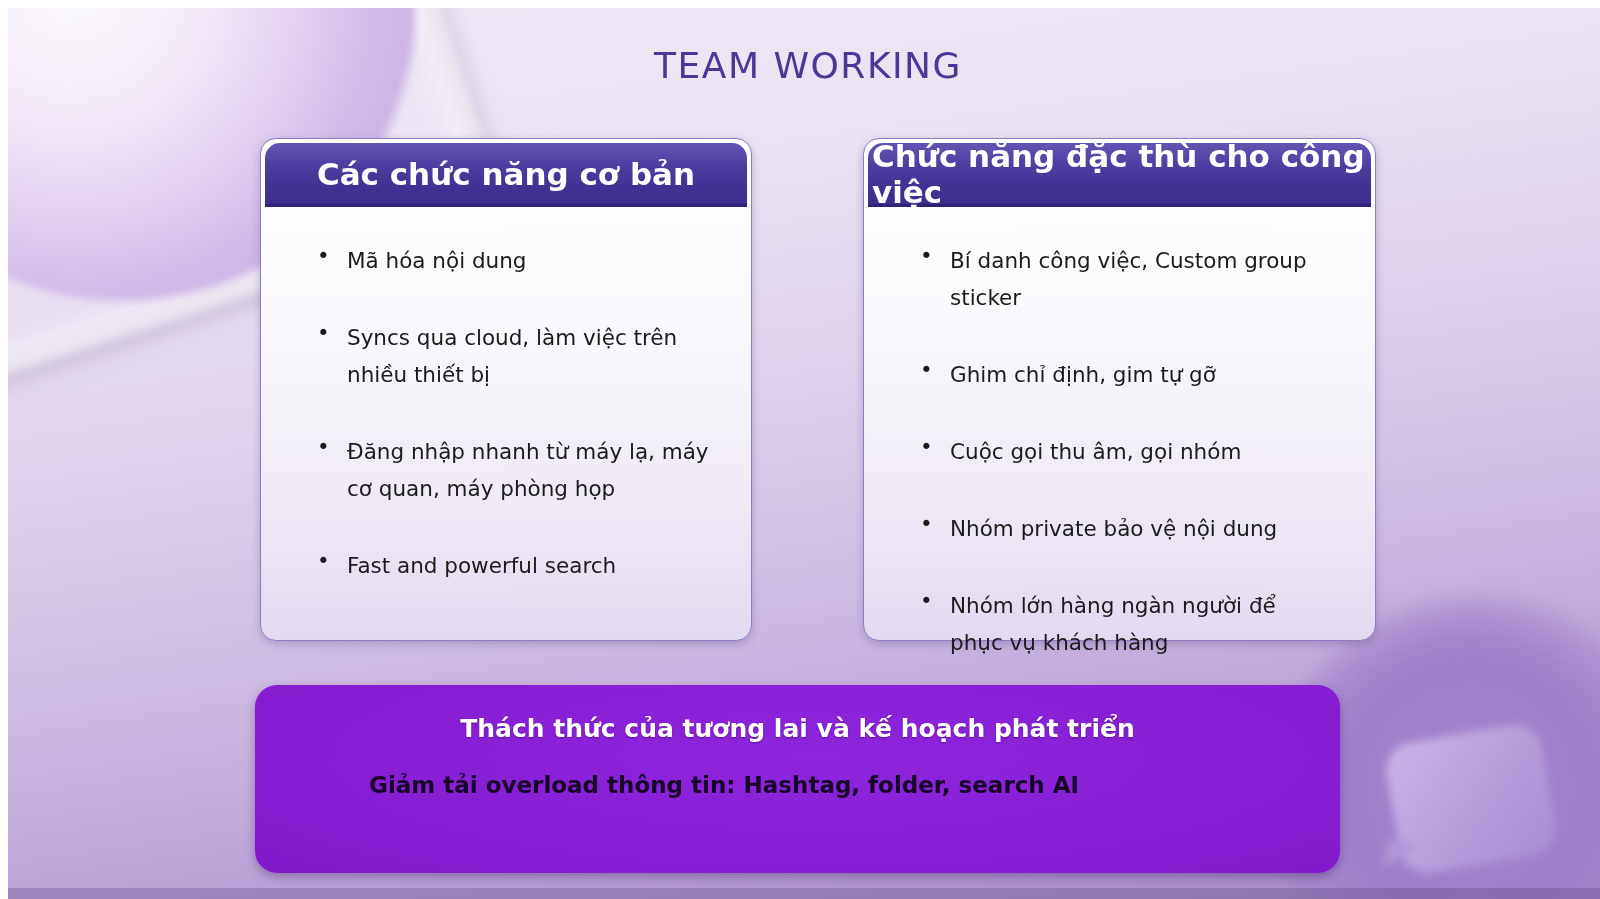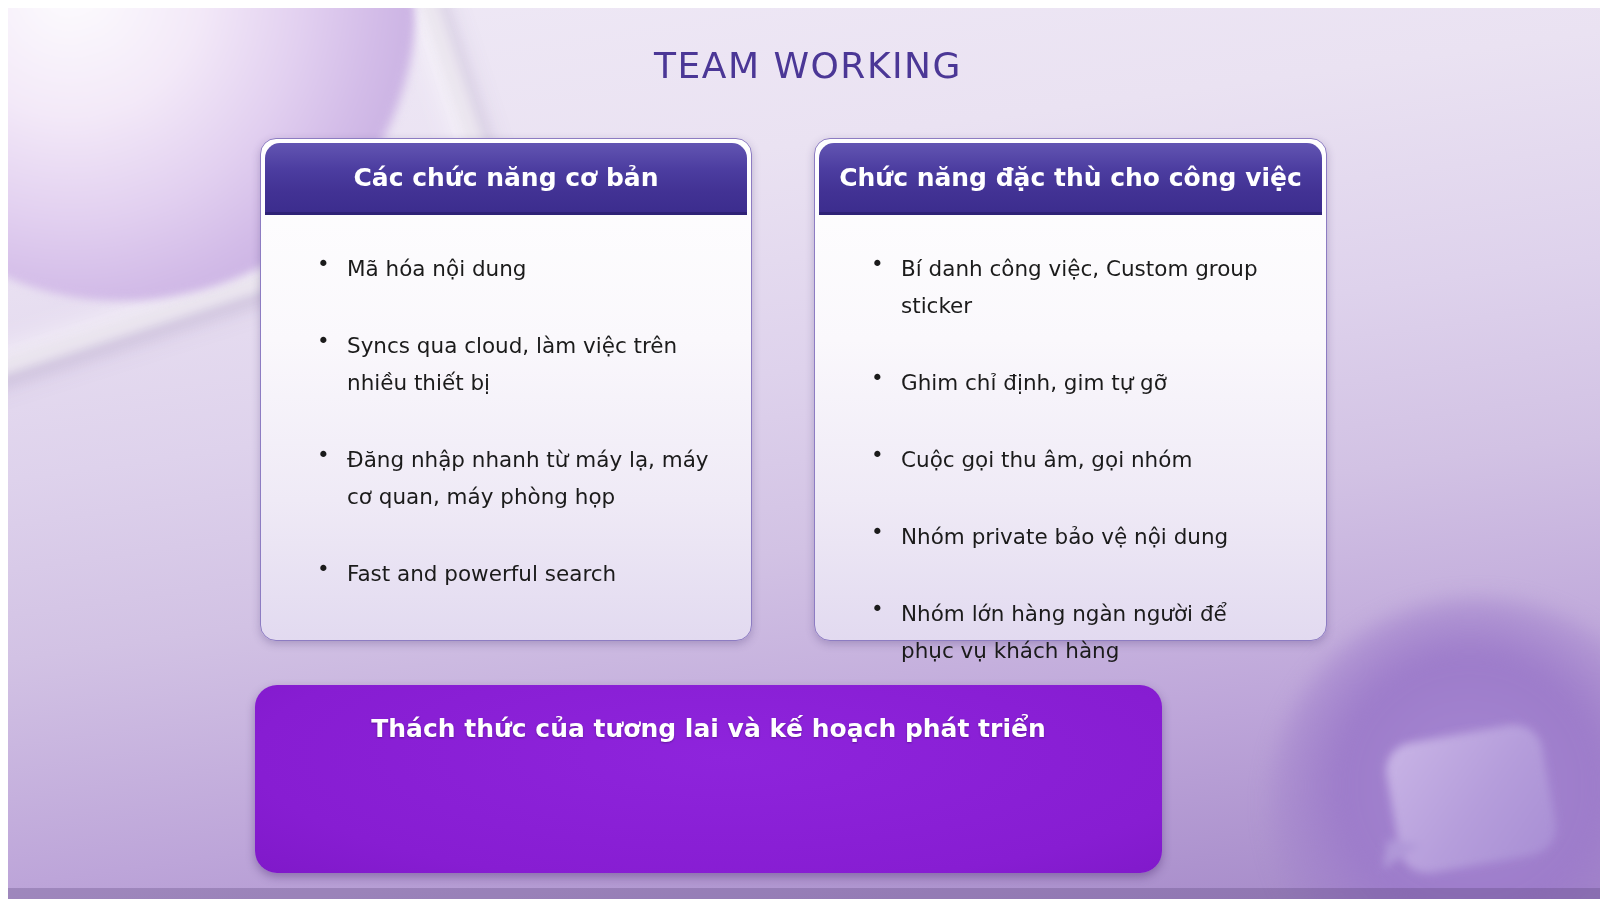--- a/index.html
+++ b/index.html
@@ -67,29 +67,29 @@
 
   
   .card {
     position:absolute; top:130px; height:503px;
     border-radius:16px;
     border:1px solid #8d7cc2;
     background: linear-gradient(180deg,#ffffff 0%,#faf8fc 40%,#efeaf6 72%,#e2daf0 100%);
     box-shadow: 0 3px 8px rgba(70,50,110,0.28);
   }
   .card-left  { left:252px; width:492px; }
-  .card-right { left:806px; width:513px; }
+  .card-right { left:855px; width:513px; }
 
   .card-header {
-    height:72px;
+    height:64px;
     border-radius:15px 15px 0 0;
     background: linear-gradient(180deg,#6255b2 0%,#4c3da0 38%,#423294 70%,#3c2d8e 100%);
     border-bottom:3px solid #2f2377;
     display:flex; align-items:center; justify-content:center;
-    color:#ffffff; font-weight:bold; font-size:25px;
+    color:#ffffff; font-weight:bold; font-size:31px;
   }
 
   .card-body ul {
     list-style:none;
     padding:27px 28px 0 46px;
   }
   .card-body li {
     position:relative;
     padding-left:32px;
     font-size:21.5px; line-height:37px;
@@ -97,21 +97,21 @@
     margin-bottom:32px;
   }
   .card-body li::before {
     content:"\2022";
     position:absolute; left:2px; top:-1px;
     color:#1b1b1b;
   }
 
   
   .banner {
-    position:absolute; left:247px; top:677px; width:907px; height:188px;
+    position:absolute; left:247px; top:677px; width:1085px; height:188px;
     border-radius:22px;
     background: radial-gradient(ellipse 130% 170% at 52% 38%,
       #8e24dc 0%, #871dd2 40%, #7b16c4 62%, #660fa8 88%, #5c0d9c 100%);
     box-shadow: 0 4px 10px rgba(55,20,95,0.35);
   }
   .banner-title {
     margin-top:21px;
     text-align:center;
     color:#ffffff; font-weight:bold; font-size:25px;
     text-shadow:0 1px 2px rgba(40,0,70,0.4);
@@ -160,16 +160,17 @@
           <li>Cuộc gọi thu âm, gọi nhóm</li>
           <li>Nhóm private bảo vệ nội dung</li>
           <li>Nhóm lớn hàng ngàn người để phục vụ khách hàng</li>
         </ul>
     </div>
   </div>
 
   <div class="banner">
     <div class="banner-title">Thách thức của tương lai và kế hoạch phát triển</div>
     <ul class="banner-lines">
+        <li>Giảm tải overload thông tin: Hashtag, folder, search AI</li>
       </ul>
   </div>
 
 </div>
 
 </body></html>

